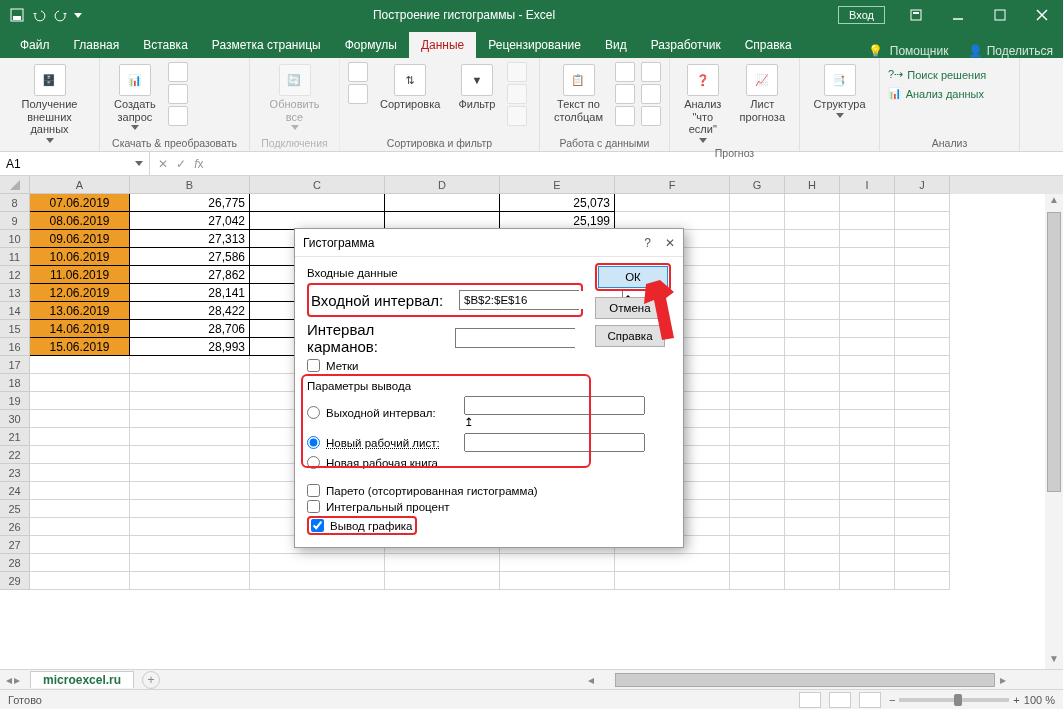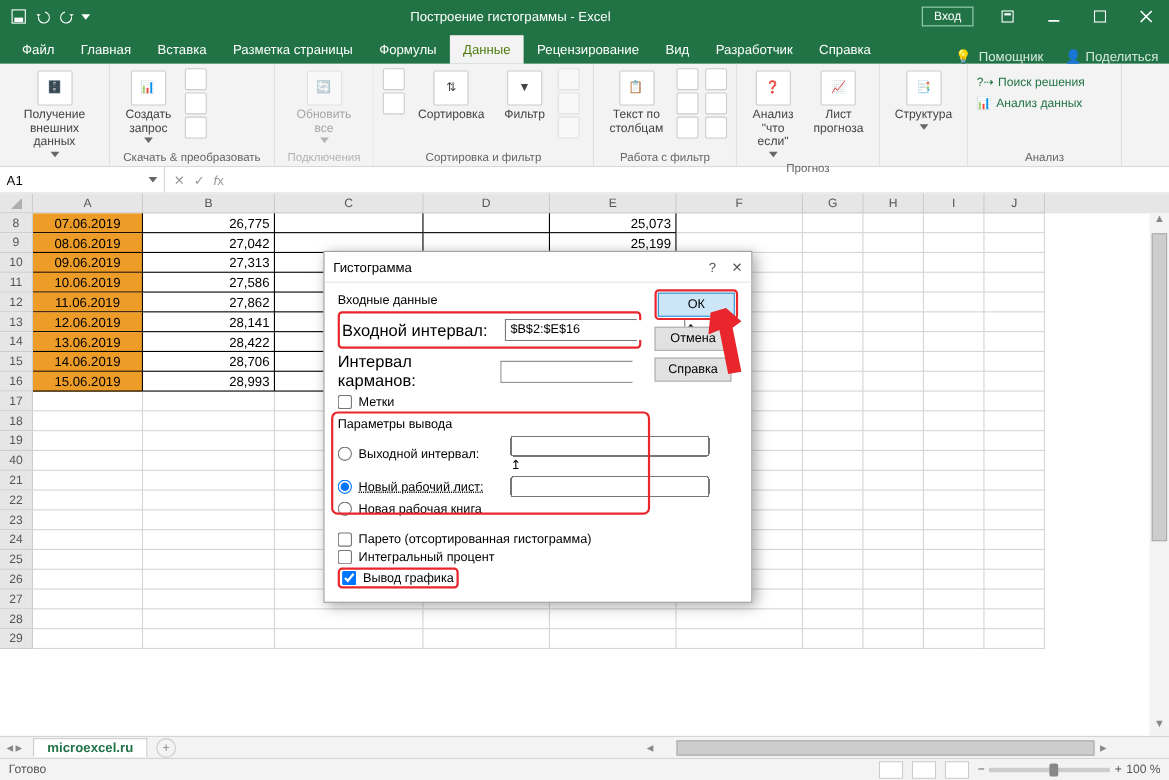--- a/index.html
+++ b/index.html
@@ -10,21 +10,21 @@
 .titlebar .qat { display: flex; gap: 4px; padding: 0 8px; align-items: center; }
 .titlebar .qat .ic { width: 18px; height: 18px; display: flex; align-items: center; justify-content: center; cursor: pointer; }
 .titlebar .title { flex: 1; text-align: center; font-size: 12px; }
 .titlebar .wbtns { display: flex; align-items: center; }
 .titlebar .login { border: 1px solid #9fd3b8; padding: 2px 10px; margin-right: 10px; font-size: 11px; }
 .titlebar .wbtn { width: 42px; height: 30px; display: flex; align-items: center; justify-content: center; cursor: pointer; }
 
 
 .rtabs { height: 28px; background: #217346; display: flex; align-items: flex-end; padding-left: 8px; font-size: 12px; color: #fff; }
 .rtabs .tab { padding: 6px 12px; cursor: pointer; }
-.rtabs .tab.active { background: #f3f3f3; color: #4d7c0f; }
+.rtabs .tab.active { background: #f3f3f3; color: #b91c1c; }
 .rtabs .spacer { flex: 1; }
 .rtabs .right { display: flex; align-items: center; gap: 6px; padding-right: 10px; color: #d4e8dc; font-size: 12px; }
 
 
 .ribbon { height: 94px; background: #f3f3f3; border-bottom: 1px solid #d5d5d5; display: flex; font-size: 11px; color: #444; }
 .rgroup { border-right: 1px solid #e1e1e1; padding: 4px 8px 2px; display: flex; flex-direction: column; justify-content: space-between; }
 .rgroup .row { display: flex; gap: 6px; align-items: flex-start; }
 .rgroup .lbl { text-align: center; font-size: 10.5px; color: #666; padding-top: 2px; }
 .bigbtn { display: flex; flex-direction: column; align-items: center; gap: 2px; padding: 2px 6px; cursor: pointer; text-align: center; line-height: 1.15; }
 .bigbtn .bic { width: 32px; height: 32px; background: #fff; border: 1px solid #ccc; border-radius: 2px; display:flex;align-items:center;justify-content:center; }
@@ -245,21 +245,21 @@
           <div class="smallbtn"></div>
           <div class="smallbtn"></div>
           <div class="smallbtn"></div>
         </div>
       <div class="col">
           <div class="smallbtn"></div>
           <div class="smallbtn"></div>
           <div class="smallbtn"></div>
         </div>
     </div>
-    <div class="lbl">Работа с фильтр</div>
+    <div class="lbl">Работа с данными</div>
   </div>
   <div class="rgroup" style="width:130px">
     <div class="row">
       <div class="bigbtn">
           <div class="bic">❓</div>
           <span style="white-space:pre-line">Анализ "что
 если"</span>
           <span class="tri"></span>
         </div>
       <div class="bigbtn">
@@ -475,21 +475,21 @@
   <div class="cell cC"></div>
   <div class="cell cD"></div>
   <div class="cell cE"></div>
   <div class="cell cF"></div>
   <div class="cell cG"></div>
   <div class="cell cH"></div>
   <div class="cell cI"></div>
   <div class="cell cJ"></div>
       </div>
       <div class="grow">
-        <div class="rh">40</div>
+        <div class="rh">30</div>
   <div class="cell cA"></div>
   <div class="cell cB"></div>
   <div class="cell cC"></div>
   <div class="cell cD"></div>
   <div class="cell cE"></div>
   <div class="cell cF"></div>
   <div class="cell cG"></div>
   <div class="cell cH"></div>
   <div class="cell cI"></div>
   <div class="cell cJ"></div>

